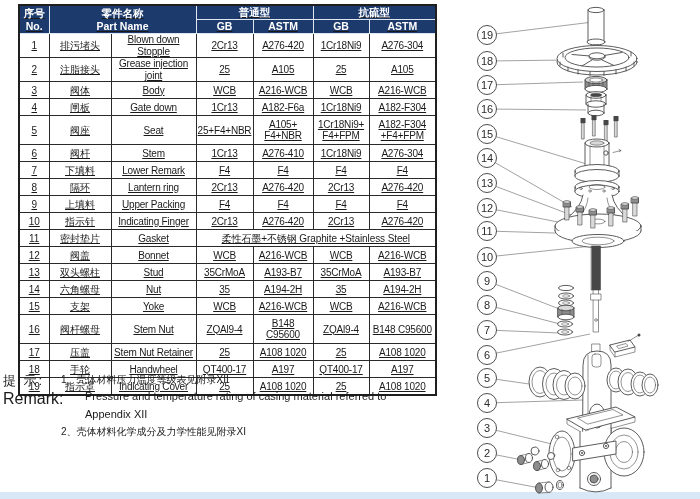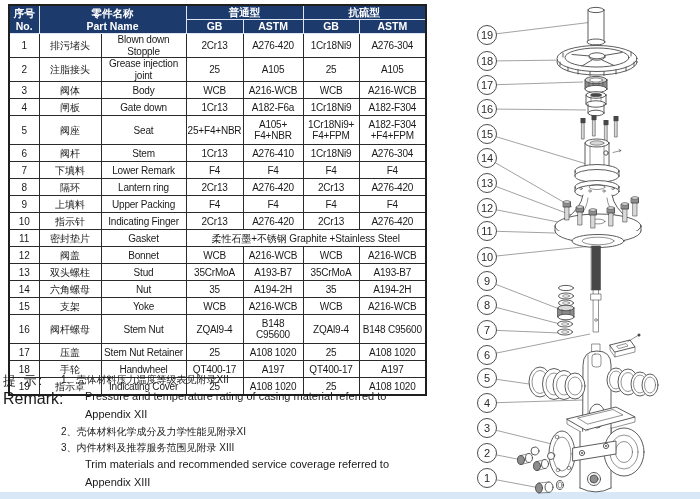--- a/index.html
+++ b/index.html
@@ -1,22 +1,22 @@
 <!DOCTYPE html>
 <html><head>
 <meta charset="utf-8">
 <style>
   html,body{margin:0;padding:0;}
   body{width:700px;height:499px;position:relative;background:#ffffff;
        font-family:"Liberation Sans","DejaVu Sans",sans-serif;color:#1a1a1a;overflow:hidden;}
   .page{position:absolute;inset:0;}
 
   
-  table.parts{position:absolute;left:8px;top:4px;width:417px;border-collapse:collapse;
-              table-layout:fixed;border:2px solid #1f1f1f;}
+  table.parts{position:absolute;left:18px;top:4px;width:417px;border-collapse:collapse;
+              table-layout:fixed;border:2px solid #1f1f1f;text-decoration:underline;}
   table.parts th{background:#1d3a6d;color:#fff;font-weight:bold;font-size:10.5px;
                  border:1px solid #dfe6f0;padding:0;line-height:1.25;text-align:center;}
   table.parts td{border:1px solid #2a2a2a;padding:0 1px;text-align:center;
                  font-size:10px;line-height:1.15;white-space:pre-line;height:16px;
                  overflow:hidden;}
   table.parts tr.tall td{height:28px;}
   td.cell-no{font-size:10px;}
   td.cell-cn{font-size:10.5px;letter-spacing:0px;}
   td.cell-en{font-size:8.8px;letter-spacing:-0.2px;white-space:nowrap;}
   td.cell-mat{font-size:9.6px;letter-spacing:-0.2px;}
@@ -266,24 +266,20 @@
       <div class="remark-label-cn">提 示:</div>
       <div class="remark-label-en">Remark:</div>
     </div>
     <div class="remark-items">
         <div class="remark-item">
           <div class="remark-cn">1、壳体材料压力温度等级表见附录XII</div>
           <div class="remark-en">Pressure and temperature rating of casing material referred to Appendix XII</div>
         </div>
         <div class="remark-item">
           <div class="remark-cn">2、壳体材料化学成分及力学性能见附录XI</div>
-        </div>
-        <div class="remark-item">
-          <div class="remark-cn">3、内件材料及推荐服务范围见附录 XIII</div>
-          <div class="remark-en">Trim materials and recommended service coverage referred to Appendix XIII</div>
         </div>
       </div>
   </div>
 
   <div class="footer-strip" style="background: rgb(217, 232, 246);"></div>
 
   <svg class="diagram" width="280" height="499" viewBox="0 0 280 499">
 
     <g>
         <line x1="76.4" y1="33.8" x2="173" y2="22" class="leader"></line>

